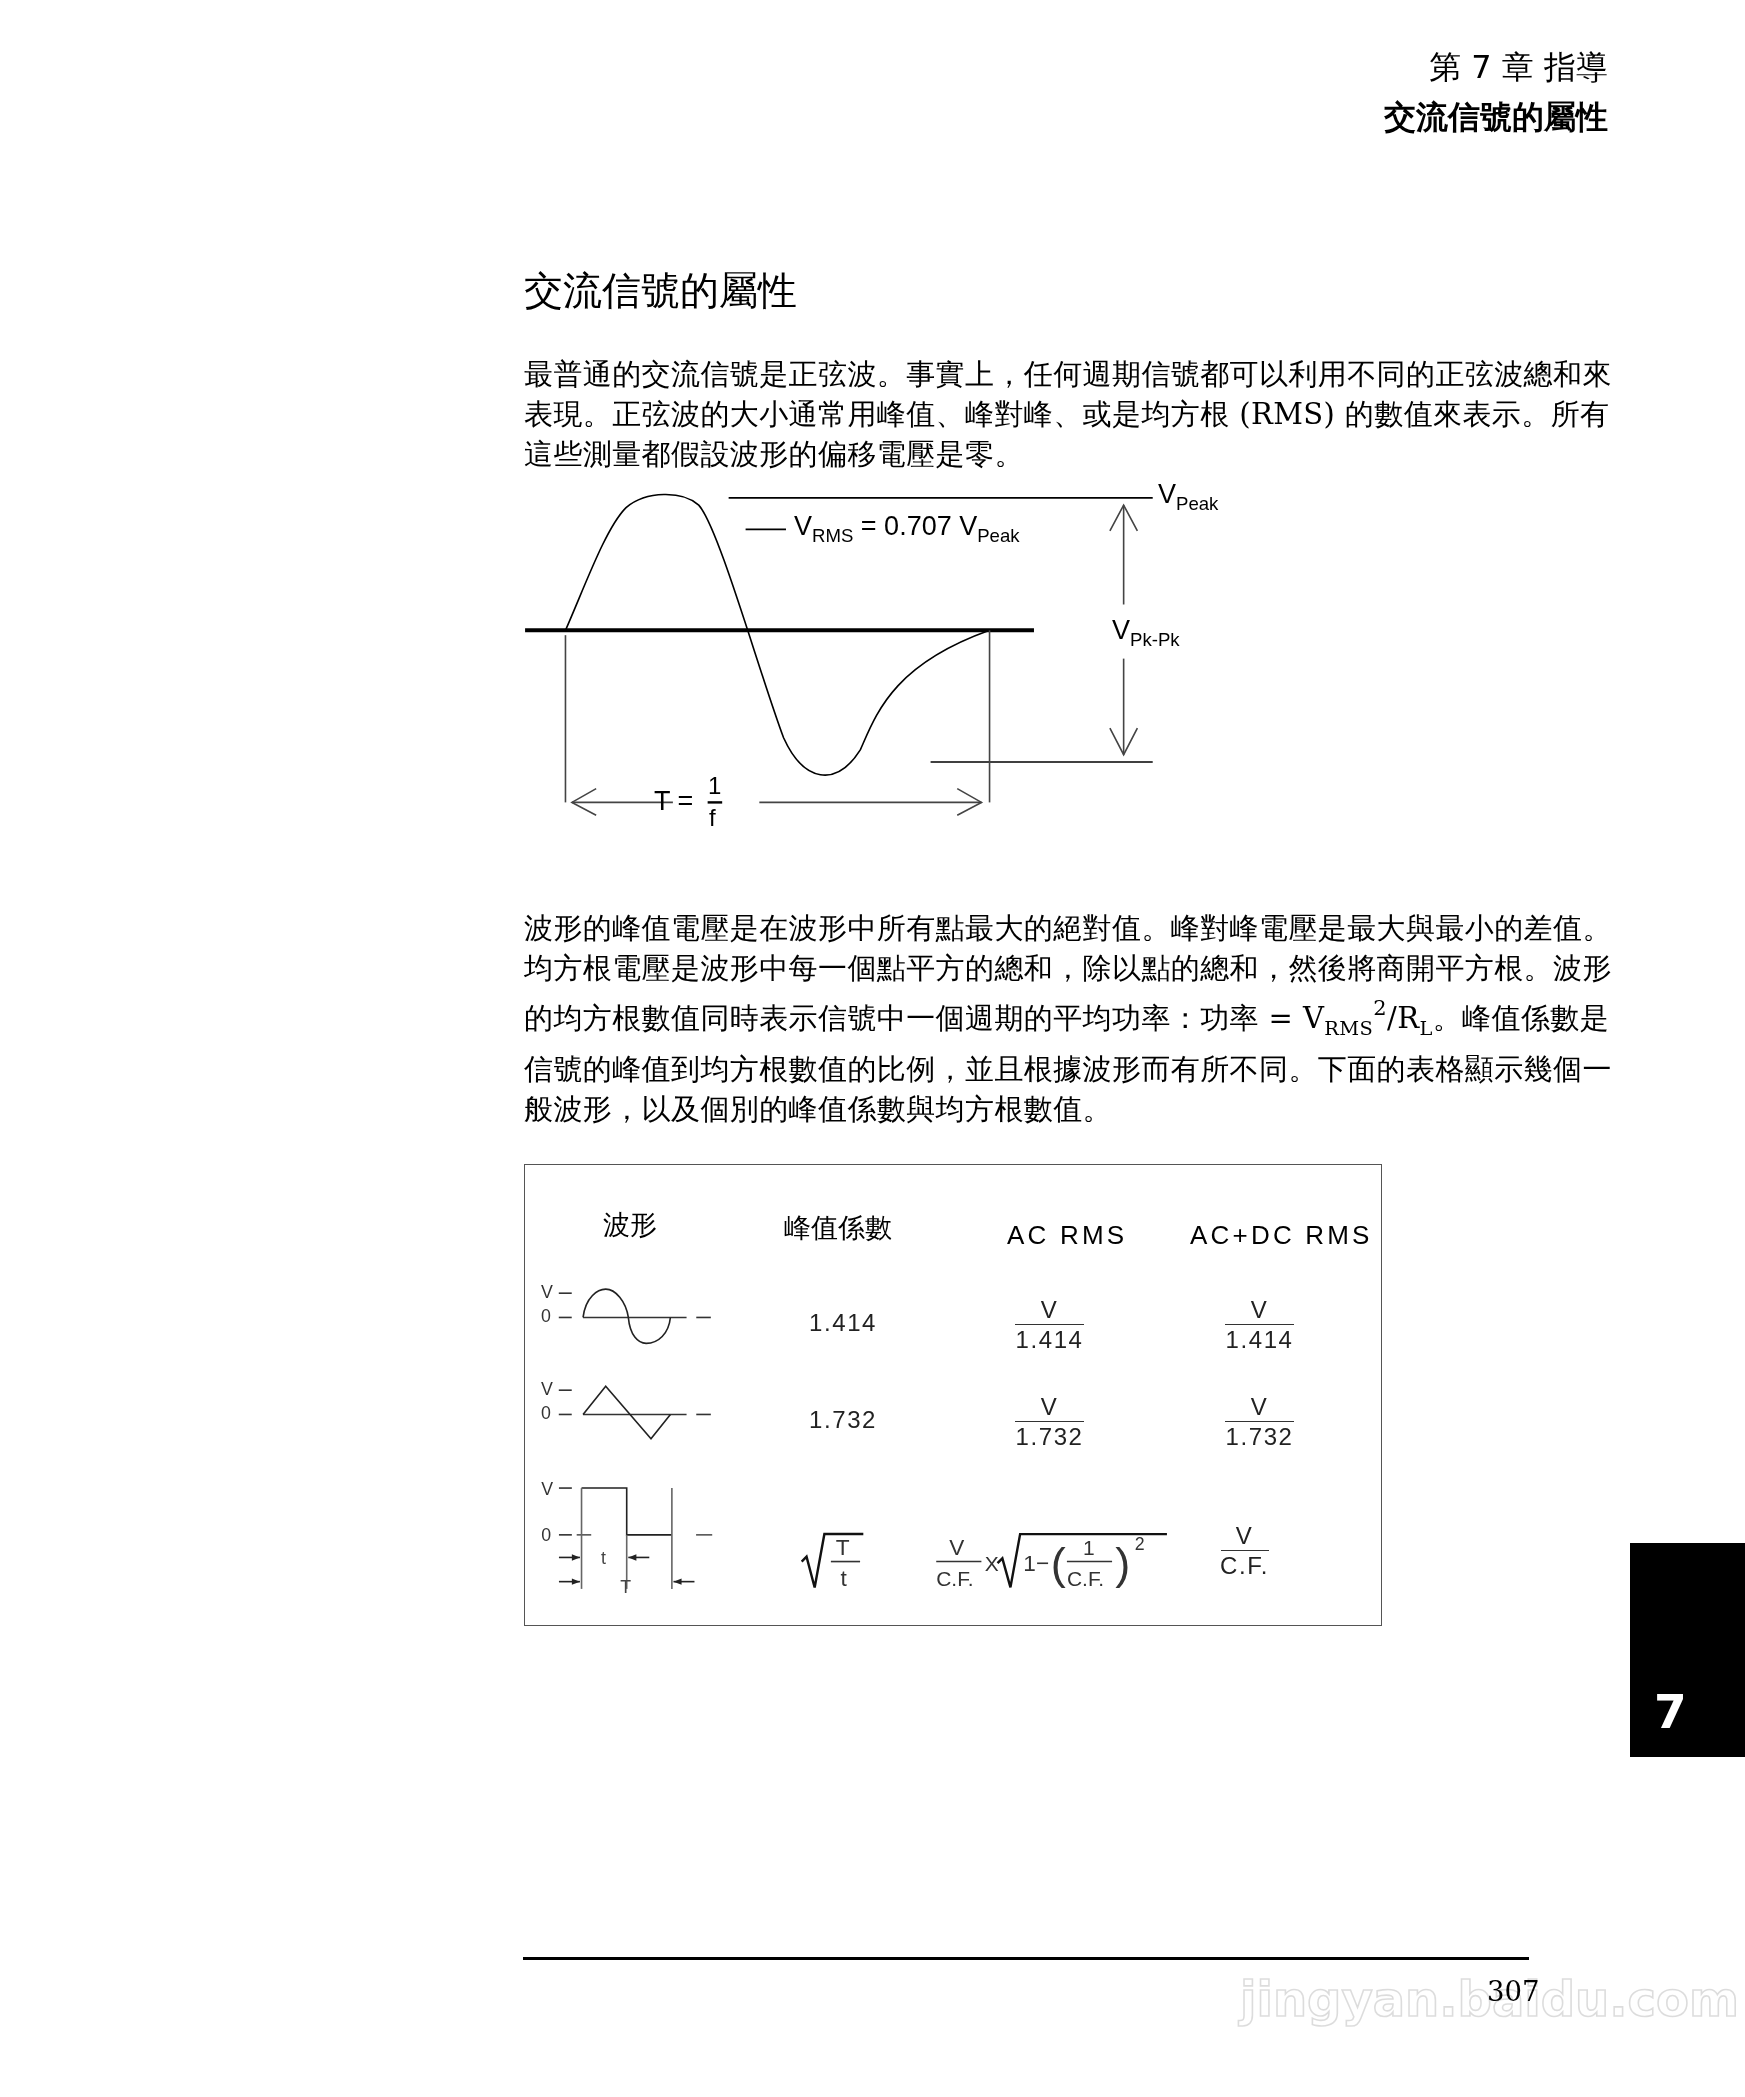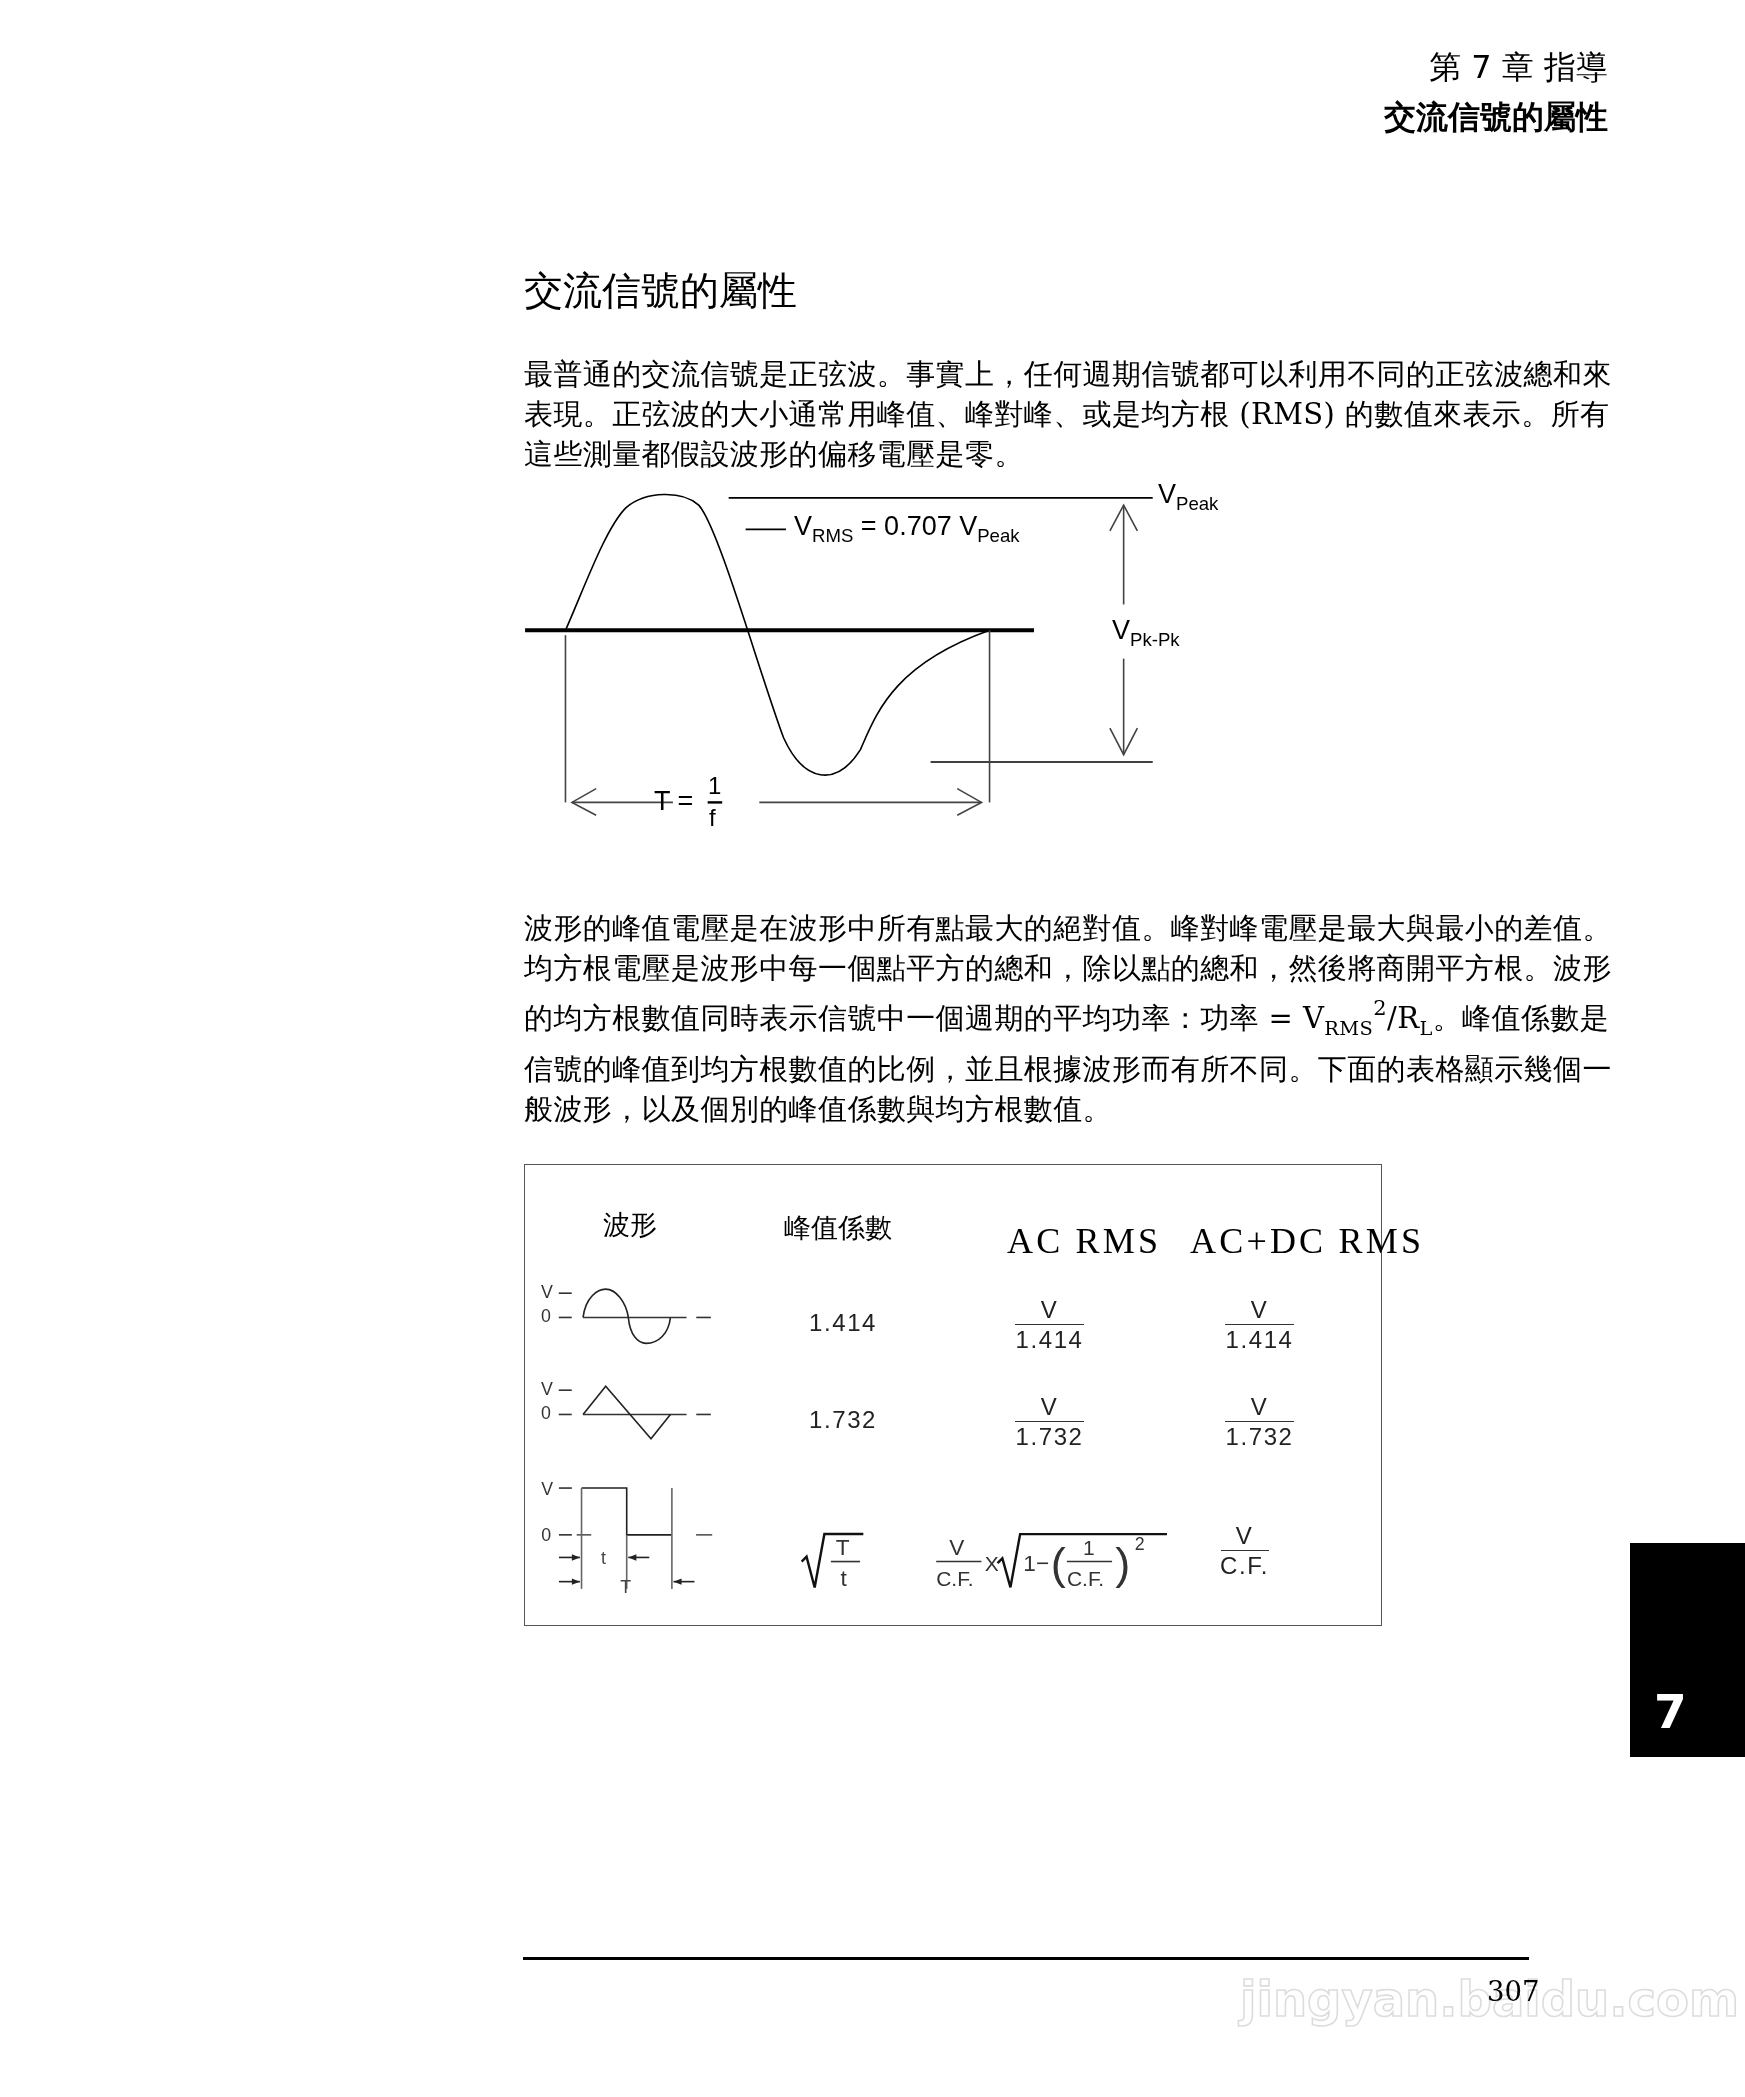--- a/index.html
+++ b/index.html
@@ -23,21 +23,21 @@
 
   
   .diagram { left: 517px; top: 471px; width: 727px; height: 372px; text-decoration: underline; }
   .diagram svg { width: 727px; height: 372px; display: block; }
   .dlabel { font-family: "Liberation Sans", sans-serif; font-size: 27px; position: absolute; white-space: nowrap; }
   .dlabel .s { font-size: 18.6px; vertical-align: -7.3px; }
 
   
   .table-box { left: 524px; top: 1164px; width: 858px; height: 462px;
                border: 1.6px solid #555; box-sizing: border-box; }
-  .th { position: absolute; font-family: Liberation Serif, serif; font-size: 36px;
+  .th { position: absolute; font-family: Liberation Sans, sans-serif; font-size: 26px;
         white-space: nowrap; text-align: center; }
   .th.cjk { font-family: "DejaVu Sans", sans-serif; font-size: 27px; font-weight: 300; }
   .th.latin { letter-spacing: 3.2px; font-weight: 300; }
   .cell { position: absolute; font-family: "Liberation Sans", sans-serif; font-size: 24px;
           color: #222; text-align: center; white-space: nowrap; font-weight: 300; letter-spacing: 1.6px; }
   .frac { position: absolute; display: flex; flex-direction: column; align-items: center;
           font-family: "Liberation Sans", sans-serif; font-size: 24px; color: #222; letter-spacing: 1.6px; }
   .frac .num { line-height: 27.5px; }
   .frac .bar { width: 69px; height: 1.6px; background: #333; }
   .frac .den { line-height: 29px; }

